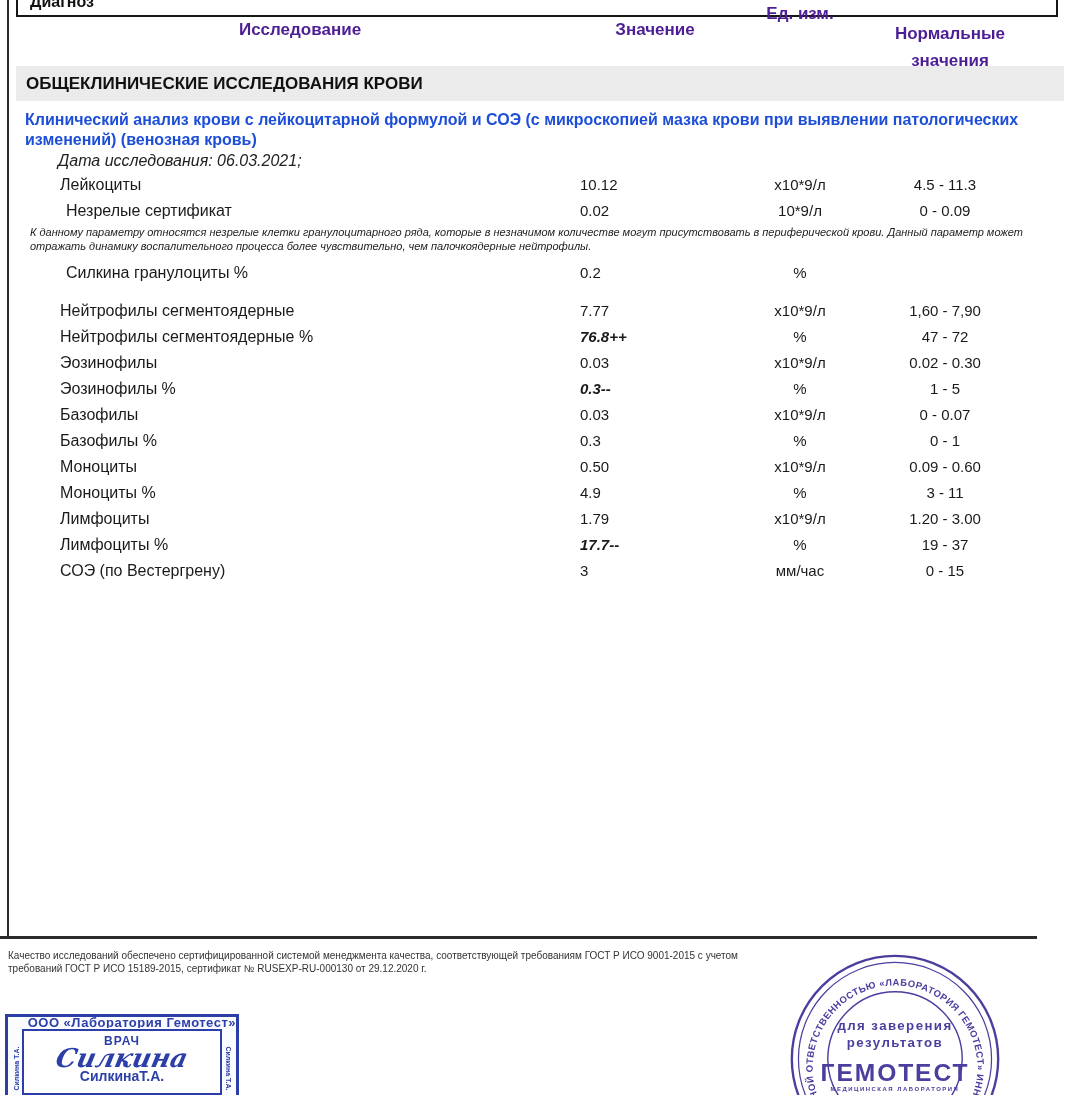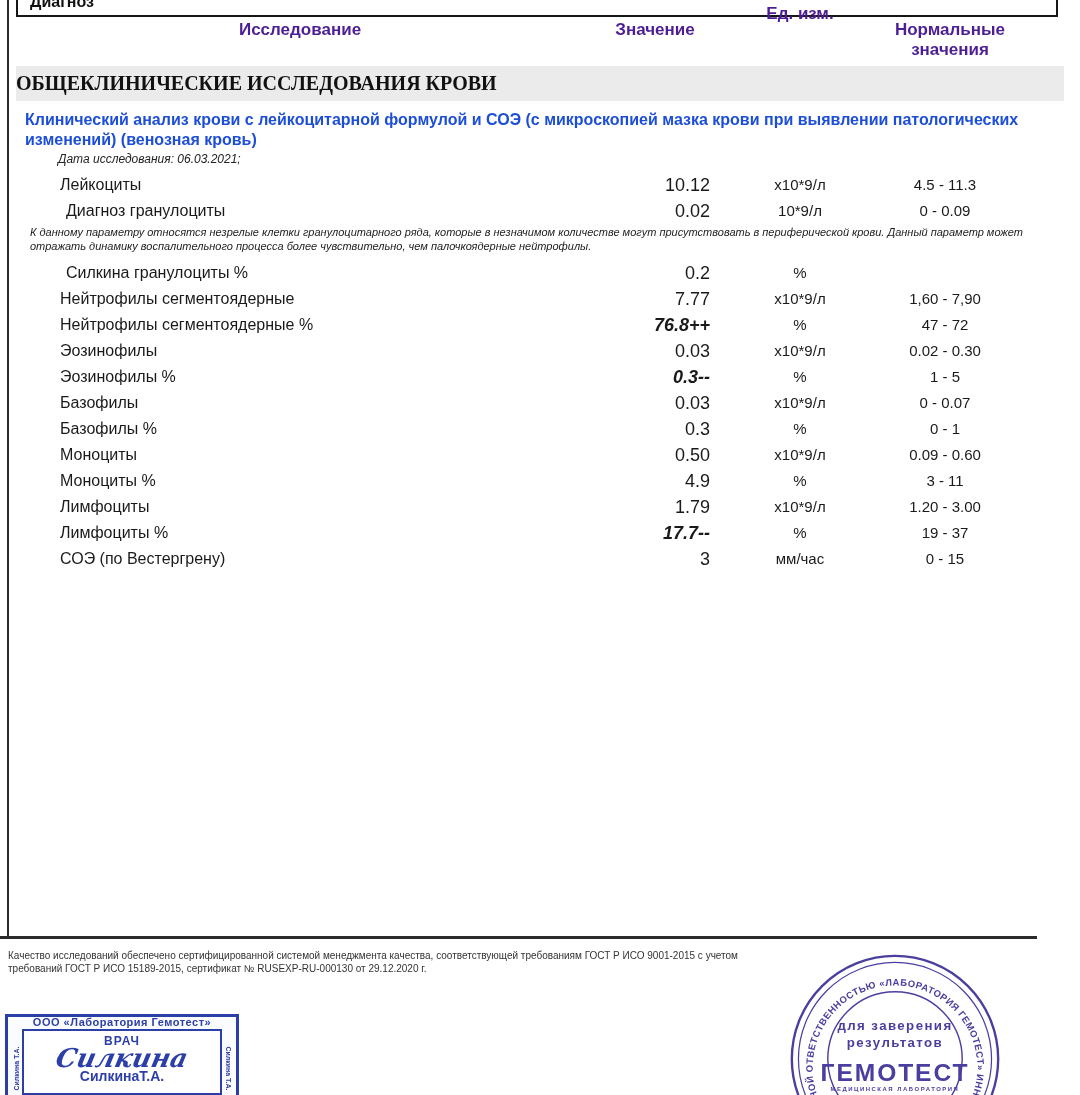--- a/index.html
+++ b/index.html
@@ -12,46 +12,46 @@
 
   
   .left-rule{position:absolute;left:7px;top:0;width:2px;height:938px;background:#2b2b2b;}
   .bottom-rule{position:absolute;left:0;top:936px;width:1037px;height:3px;background:#2b2b2b;}
 
   
   .hdr{position:absolute;font-weight:bold;font-size:17px;color:#4c1d95;text-align:center;}
   .hdr-test{left:120px;top:20px;width:360px;}
   .hdr-value{left:580px;top:20px;width:150px;}
   .hdr-unit{left:725px;top:4px;width:150px;}
-  .hdr-ref{left:860px;top:20px;width:180px;line-height:20px;}
+  .hdr-ref{left:860px;top:20px;width:180px;line-height:27px;}
 
   .section-band{position:absolute;left:16px;top:66px;width:1048px;height:35px;background:#ebebeb;}
-  .section-band span{display:block;line-height:35px;font-size:20px;font-weight:bold;color:#111;font-family:Liberation Serif, serif;}
+  .section-band span{display:block;padding-left:10px;line-height:35px;font-size:17px;font-weight:bold;color:#111;}
 
   .panel-title{position:absolute;left:25px;top:110px;width:1010px;font-size:16px;font-weight:bold;line-height:20px;color:#1d4ed8;}
-  .study-date{position:absolute;left:58px;top:152px;font-size:12px;font-style:italic;color:#222;}
+  .study-date{position:absolute;left:58px;top:152px;font-size:16px;font-style:italic;color:#222;}
 
   
   #results{position:absolute;left:0;top:172px;width:1000px;}
   .row{position:relative;height:26px;line-height:26px;}
-  .row.gap-before{}
+  .row.gap-before{margin-top:12px;}
   .c-name{position:absolute;left:60px;font-size:16px;white-space:nowrap;}
   .row.indent .c-name{left:66px;}
-  .c-val{position:absolute;left:560px;width:150px;text-align:right;font-size:18px;}
+  .c-val{position:absolute;left:580px;width:150px;text-align:left;font-size:15px;}
   .c-val.flagged{font-weight:bold;font-style:italic;}
   .c-unit{position:absolute;left:725px;width:150px;text-align:center;font-size:15px;}
   .c-ref{position:absolute;left:860px;width:170px;text-align:center;font-size:15px;}
   .note{margin:2px 0 7px 30px;width:1005px;font-size:11px;font-style:italic;line-height:13.5px;color:#1c1c1c;}
 
   
   .cert-text{position:absolute;left:8px;top:950px;width:775px;font-size:10px;line-height:12.5px;color:#333;}
 
   
   .doc-stamp{position:absolute;left:5px;top:1014px;width:228px;height:96px;border:3px solid #2c3ea8;background:#fbfcff;color:#2c3ea8;}
-  .doc-stamp .edge-top,.doc-stamp .edge-bottom{text-align:center;font-size:11px;font-weight:bold;letter-spacing:0.5px;line-height:11px;white-space:nowrap;overflow:hidden;}
+  .doc-stamp .edge-top,.doc-stamp .edge-bottom{text-align:right;font-size:13px;font-weight:bold;letter-spacing:0.5px;line-height:11px;white-space:nowrap;overflow:hidden;}
   .doc-stamp .edge-left,.doc-stamp .edge-right{position:absolute;top:50%;font-size:7px;font-weight:bold;white-space:nowrap;}
   .doc-stamp .edge-left{left:-14px;transform:rotate(-90deg);}
   .doc-stamp .edge-right{right:-14px;transform:rotate(90deg);}
   .doc-stamp .inner{position:absolute;left:14px;top:12px;right:14px;height:62px;border:2px solid #2c3ea8;background:#fff;text-align:center;}
   .doc-stamp .vrach{font-size:12px;font-weight:bold;letter-spacing:1px;line-height:13px;margin-top:4px;}
   .doc-stamp .signature{font-family:"DejaVu Serif",serif;font-style:italic;font-weight:bold;font-size:26px;line-height:26px;margin-top:-3px;transform:skewX(-12deg);}
   .doc-stamp .doc-name{font-size:14px;font-weight:bold;line-height:15px;margin-top:-2px;}
 
   
   .round-stamp{position:absolute;left:780px;top:953px;width:230px;height:142px;}
@@ -79,21 +79,21 @@
   <div class="study-date">Дата исследования: 06.03.2021;</div>
 
   <div id="results">
       <div class="row">
     <span class="c-name">Лейкоциты</span>
     <span class="c-val">10.12</span>
     <span class="c-unit">х10*9/л</span>
     <span class="c-ref">4.5 - 11.3</span>
   </div>
       <div class="row indent">
-    <span class="c-name">Диагноз гранулоциты</span>
+    <span class="c-name">Незрелые сертификат</span>
     <span class="c-val">0.02</span>
     <span class="c-unit">10*9/л</span>
     <span class="c-ref">0 - 0.09</span>
   </div>
       <div class="note">К данному параметру относятся незрелые клетки гранулоцитарного ряда, которые  в незначимом количестве могут присутствовать в периферической крови. Данный параметр может отражать динамику воспалительного процесса более чувствительно, чем палочкоядерные нейтрофилы.</div>
       <div class="row indent">
     <span class="c-name">Силкина гранулоциты %</span>
     <span class="c-val">0.2</span>
     <span class="c-unit">%</span>
     <span class="c-ref"></span>

